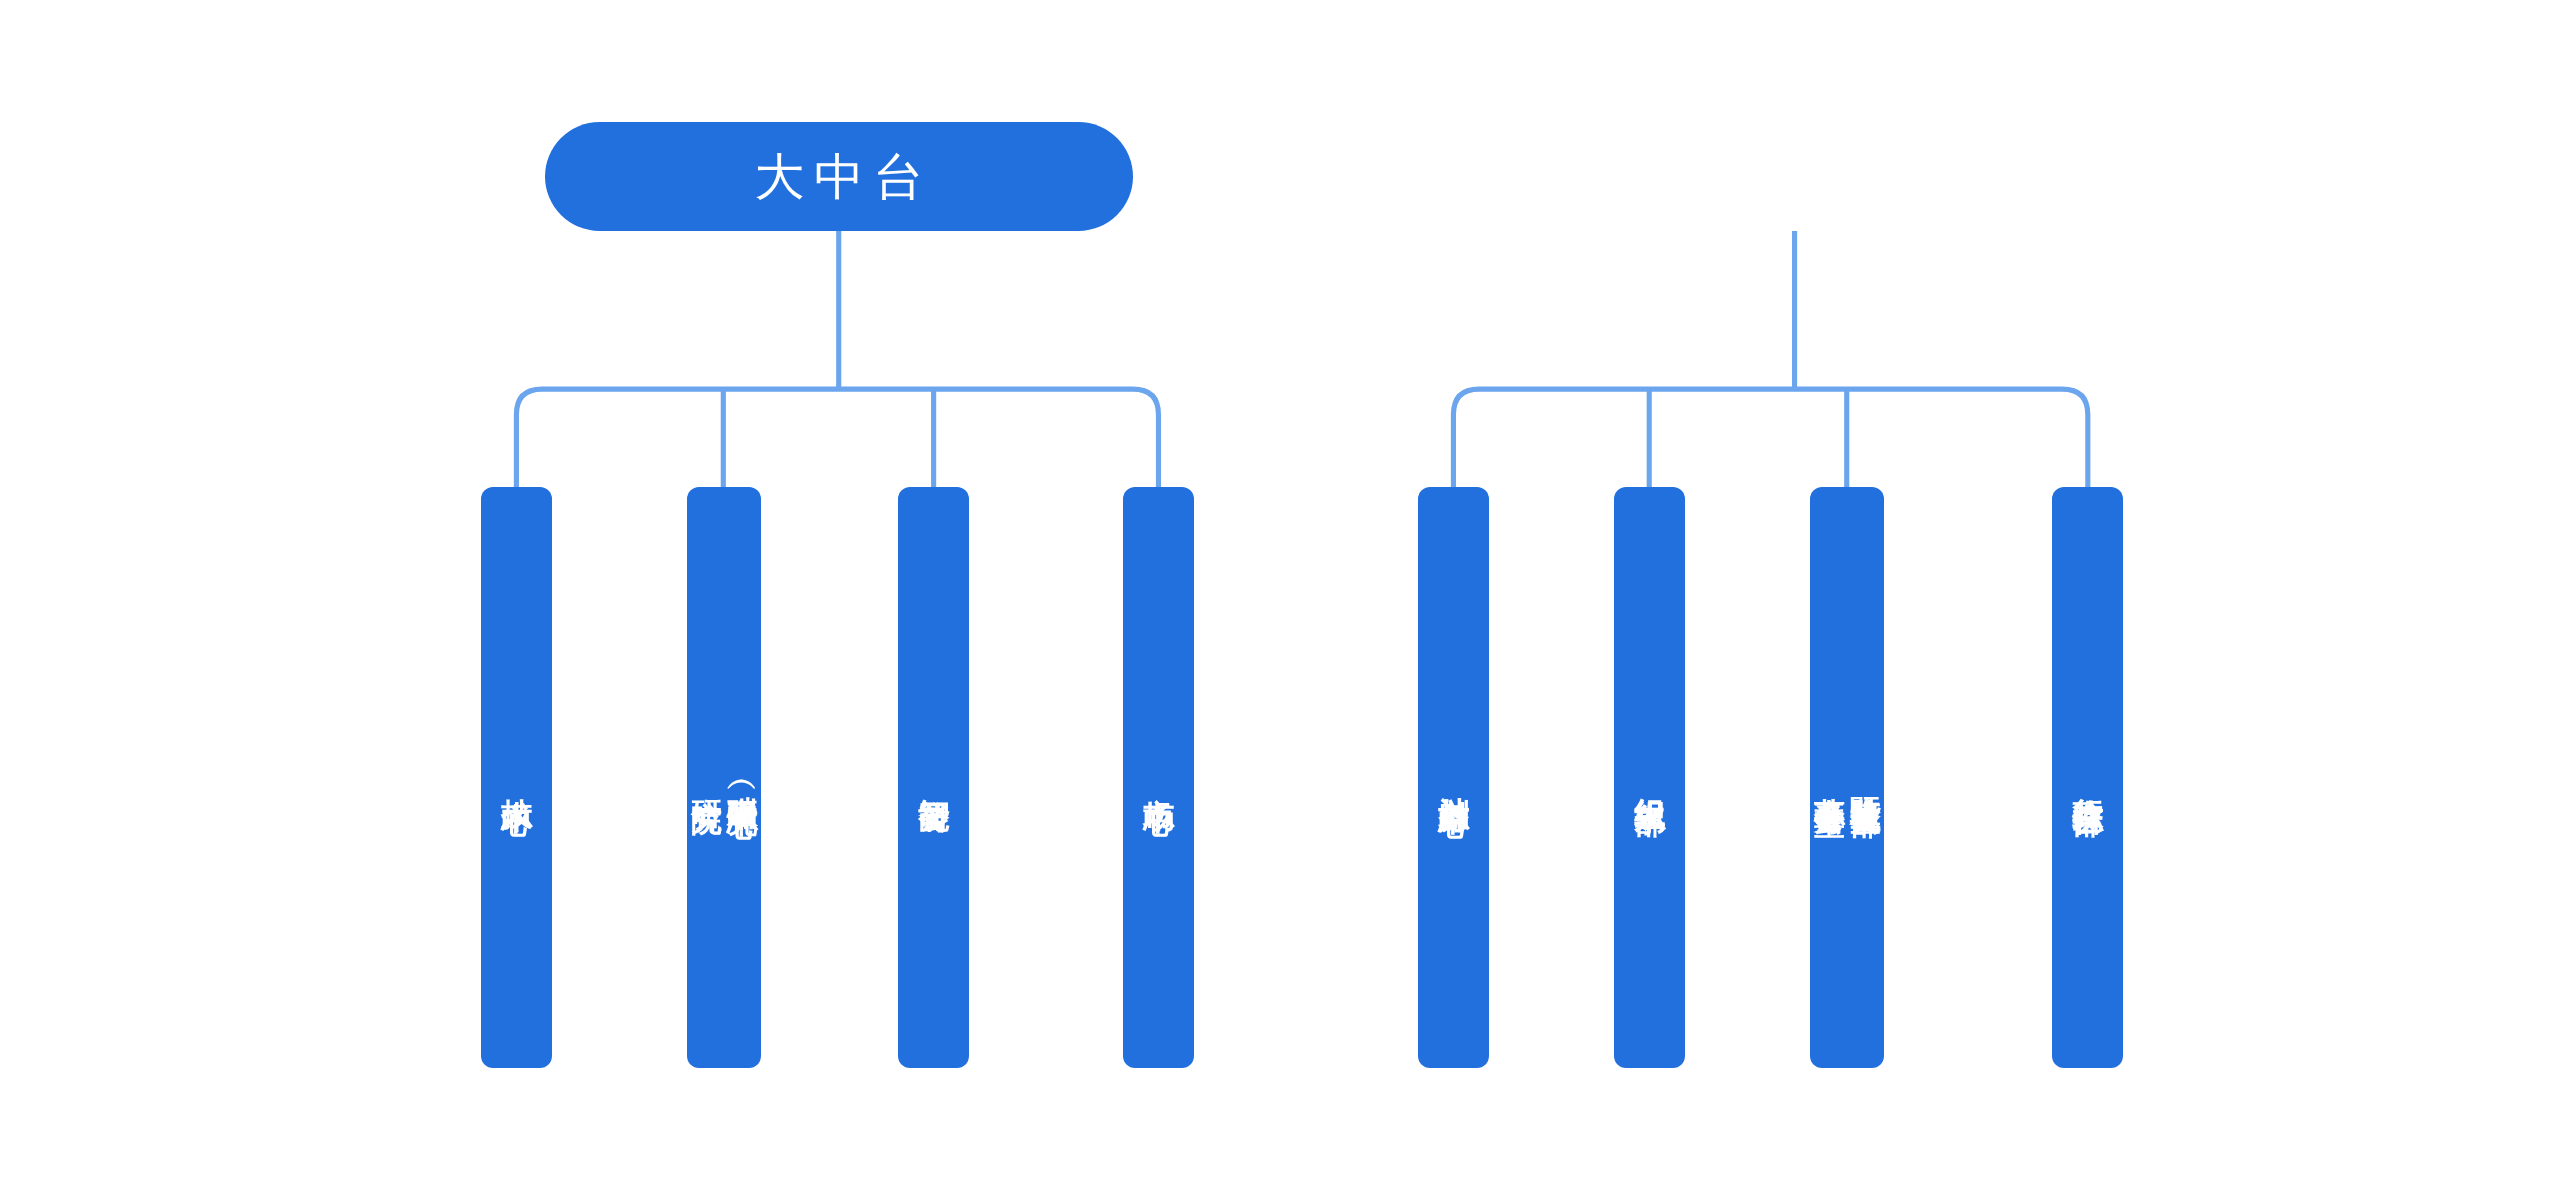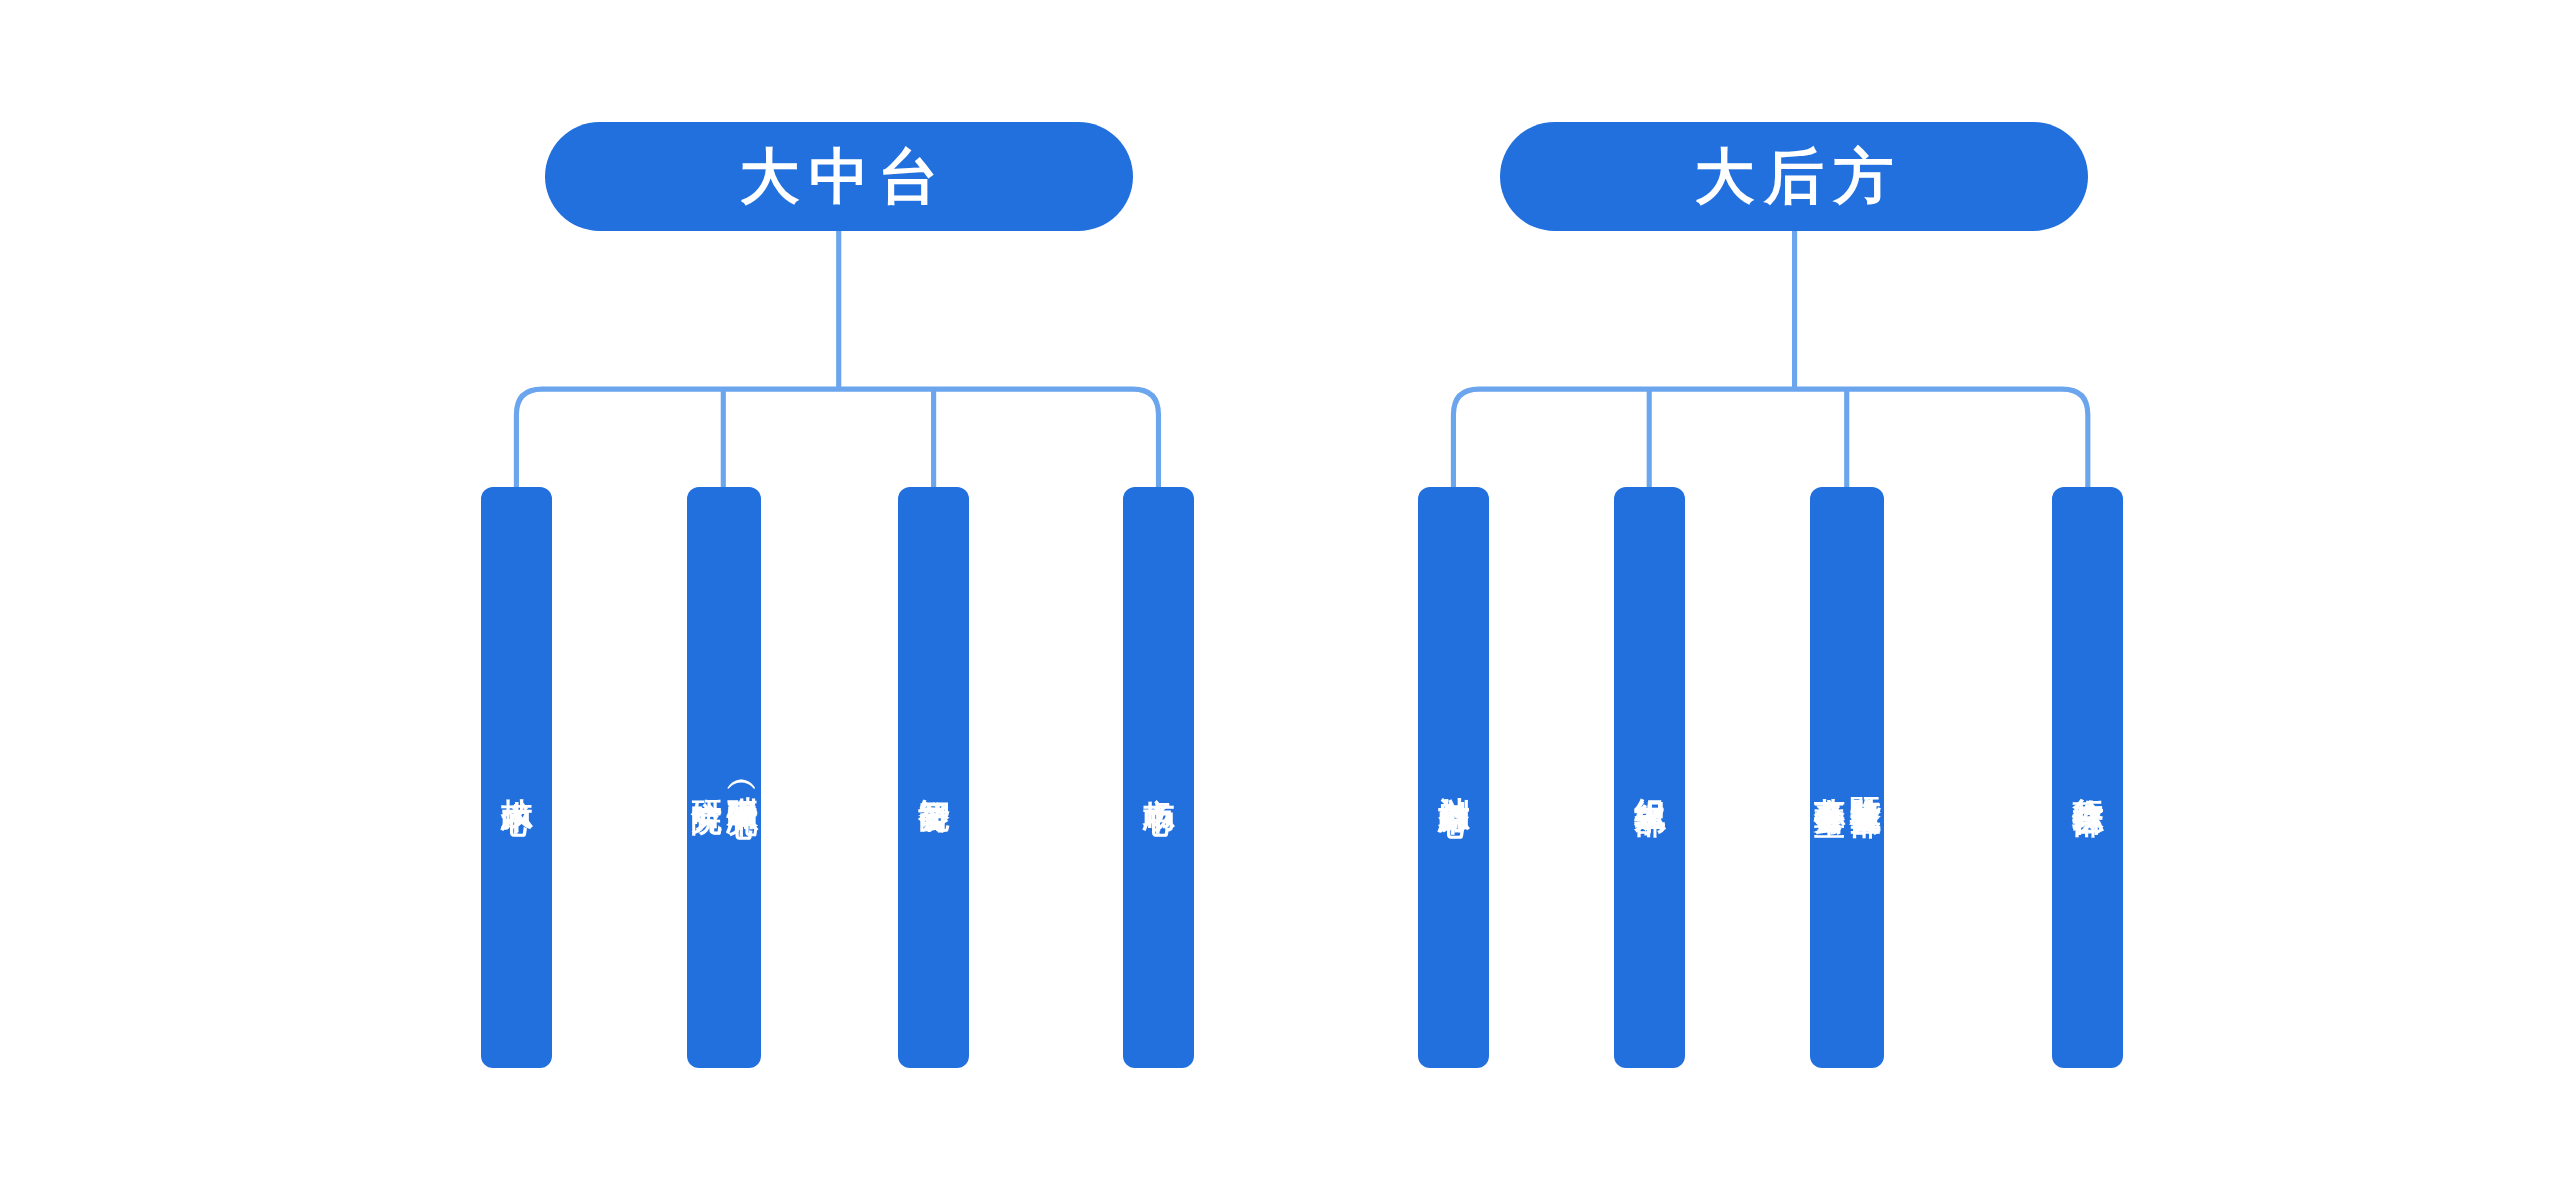--- a/index.html
+++ b/index.html
@@ -42,22 +42,22 @@
     height: 109px;
     border-radius: 55px;
     background: #2270de;
     display: flex;
     align-items: center;
     justify-content: center;
     box-sizing: border-box;
   }
   .root-pill-label {
     color: #ffffff;
-    font-size: 60px;
-    font-weight: 700;
+    font-size: 50px;
+    font-weight: 400;
     letter-spacing: 9.4px;
     text-indent: 9.4px;
     line-height: 1;
     white-space: nowrap;
   }
 
   
   .leaf-card {
     position: absolute;
     top: 487px;
@@ -124,23 +124,20 @@
   </div>
 
   <div class="leaf-card" style="left:898px;">
     <span class="leaf-label">智能公司</span>
   </div>
 
   <div class="leaf-card" style="left:1123px;">
     <span class="leaf-label">市场中心</span>
   </div>
 
-  <div class="root-pill" style="left:1500px; top:122px; width:588px;">
-    <span class="root-pill-label">大后方</span>
-  </div>
 
   <div class="leaf-card" style="left:1418px;">
     <span class="leaf-label">计划财务中心</span>
   </div>
 
   <div class="leaf-card" style="left:1614px;">
     <span class="leaf-label">组织人事部</span>
   </div>
 
   <div class="leaf-card wide" style="left:1810px;">

